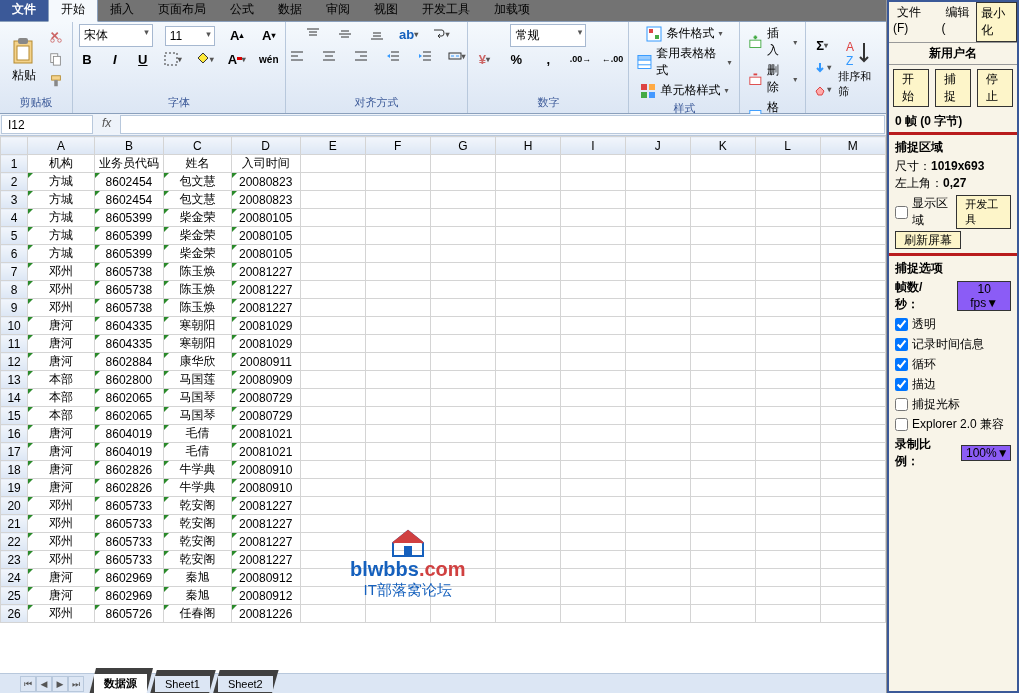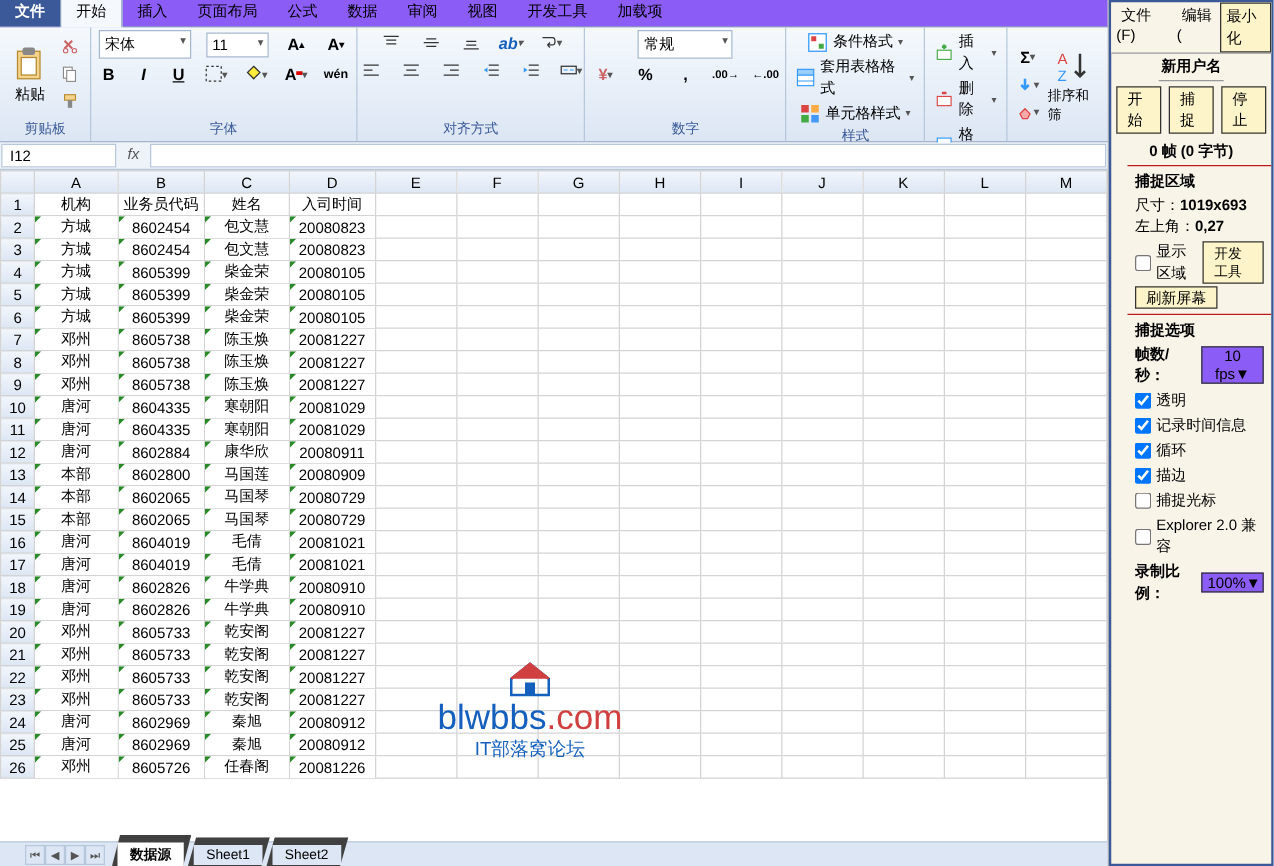--- a/index.html
+++ b/index.html
@@ -1,21 +1,21 @@
 <!DOCTYPE html>
 <html><head>
 <meta charset="utf-8">
 <style>
 * { box-sizing: border-box; margin: 0; padding: 0; }
 body { font-family: "Microsoft YaHei", SimSun, sans-serif; font-size: 12px; overflow: hidden; background: #fff; }
 .app { width: 1019px; height: 693px; position: relative; display: flex; }
 .main { flex: 1; display: flex; flex-direction: column; border-right: 1px solid #999; }
 
 
-.tabs { display: flex; background: #8b5cf6; border-bottom: 1px solid #8ba0bc; height: 22px; align-items: flex-end; }
+.tabs { display: flex; background: #737373; border-bottom: 1px solid #8ba0bc; height: 22px; align-items: flex-end; }
 .tab { padding: 3px 12px; cursor: pointer; }
 .tab.file { background: #3b5998; color: #fff; font-weight: bold; }
 .tab.active { background: #f5f9fd; border: 1px solid #8ba0bc; border-bottom: 1px solid #f5f9fd; margin-bottom: -1px; }
 
 
 .ribbon { background: linear-gradient(#f5f9fd, #dce6f4); border-bottom: 1px solid #8ba0bc; display: flex; height: 92px; }
 .group { border-right: 1px solid #b8c8dc; padding: 2px 6px; display: flex; flex-direction: column; }
 .group-body { flex: 1; display: flex; align-items: center; gap: 4px; }
 .group-label { text-align: center; font-size: 11px; color: #3b5998; padding: 1px 0; }
 .big-btn { display: flex; flex-direction: column; align-items: center; padding: 2px; cursor: pointer; }
@@ -49,36 +49,36 @@
 
 
 .sheettabs { display: flex; height: 20px; border-top: 1px solid #b8c8dc; background: #dce6f4; align-items: center; padding-left: 20px; gap: 0; }
 .navbtns { display: flex; gap: 0; margin-right: 8px; }
 .navbtns span { width: 16px; text-align: center; cursor: pointer; color: #555; border: 1px solid #b8c8dc; font-size: 9px; line-height: 14px; }
 .stab { padding: 2px 10px; border: 6px solid #404040; background: #fff; font-size: 11px; cursor: pointer; clip-path: polygon(8px 0, 100% 0, calc(100% - 8px) 100%, 0 100%); margin-left: -4px; }
 .stab.active { background: #fff; font-weight: bold; }
 .stab.inactive { background: #dce6f4; }
 
 
-.panel { width: 132px; background: #f8f4e8; border: 2px solid #3b5998; font-size: 12px; display: flex; flex-direction: column; align-items: center; }
+.panel { width: 132px; background: #f8f4e8; border: 2px solid #3b5998; font-size: 12px; display: flex; flex-direction: column; }
 .pmenu { display: flex; border-bottom: 1px solid #999; background: #f8f4e8; }
 .pmenu span { padding: 2px 4px; cursor: pointer; }
 .pmenu .min { border: 1px solid #333; margin-left: auto; background: #fdf5c9; }
 .ptitle { text-align: center; font-weight: bold; padding: 2px; border-bottom: 1px solid #999; }
 .pbtns { display: flex; gap: 6px; padding: 4px; justify-content: center; }
 .pbtn { border: 1px solid #333; background: #fdf5c9; padding: 1px 8px; cursor: pointer; }
-.psec { border-top: 1px solid #b91c1c; padding: 4px 6px; margin-left: 13px; }
+.psec { border-top: 3px solid #b91c1c; padding: 4px 6px; }
 .psec .hdr { font-weight: bold; margin-bottom: 2px; }
 .chk { display: flex; align-items: center; gap: 4px; margin: 3px 0; }
 .chk input { width: 13px; height: 13px; }
 .val { border: 1px solid #333; padding: 0 4px; background: #8b5cf6; display: inline-block; min-width: 50px; text-align: center; }
 
 
 .wm { position: absolute; left: 350px; top: 392px; text-align: center; pointer-events: none; }
-.wm .logo { color: #1560bd; font-size: 28px; font-weight: normal; }
+.wm .logo { color: #1560bd; font-size: 20px; font-weight: bold; }
 .wm .logo .dot { color: #d04040; }
 .wm .sub { color: #1560bd; font-size: 15px; }
 .house { display: inline-block; vertical-align: middle; }
 </style>
 </head>
 <body>
 
 <div class="app">
 <div class="main">
 
@@ -185,21 +185,21 @@
                   <line x1="3" y1="10" x2="11" y2="10" stroke="#333"></line>
                 </svg>
               </div>
       <div class="sbtn">
                 <svg viewBox="0 0 14 14">
                   <line x1="3" y1="6" x2="11" y2="6" stroke="#333"></line>
                   <line x1="3" y1="9" x2="11" y2="9" stroke="#333"></line>
                   <line x1="1" y1="12" x2="13" y2="12" stroke="#333"></line>
                 </svg>
               </div>
-      <div class="sbtn dd" style="color:#1560bd;font-style:italic">ab</div>
+      <div class="sbtn dd" style="color:#1560bd;">ab</div>
       <div class="sbtn dd">
                 <svg viewBox="0 0 14 14">
                   <path d="M2 3 H10 Q12 3 12 6 Q12 9 10 9 H6 M6 9 L8 7 M6 9 L8 11" fill="none" stroke="#333"></path>
                 </svg>
               </div>
     </div>
     <div class="row">
       <div class="sbtn">
                 <svg viewBox="0 0 14 14">
                   <line x1="1" y1="3" x2="13" y2="3" stroke="#333"></line>

